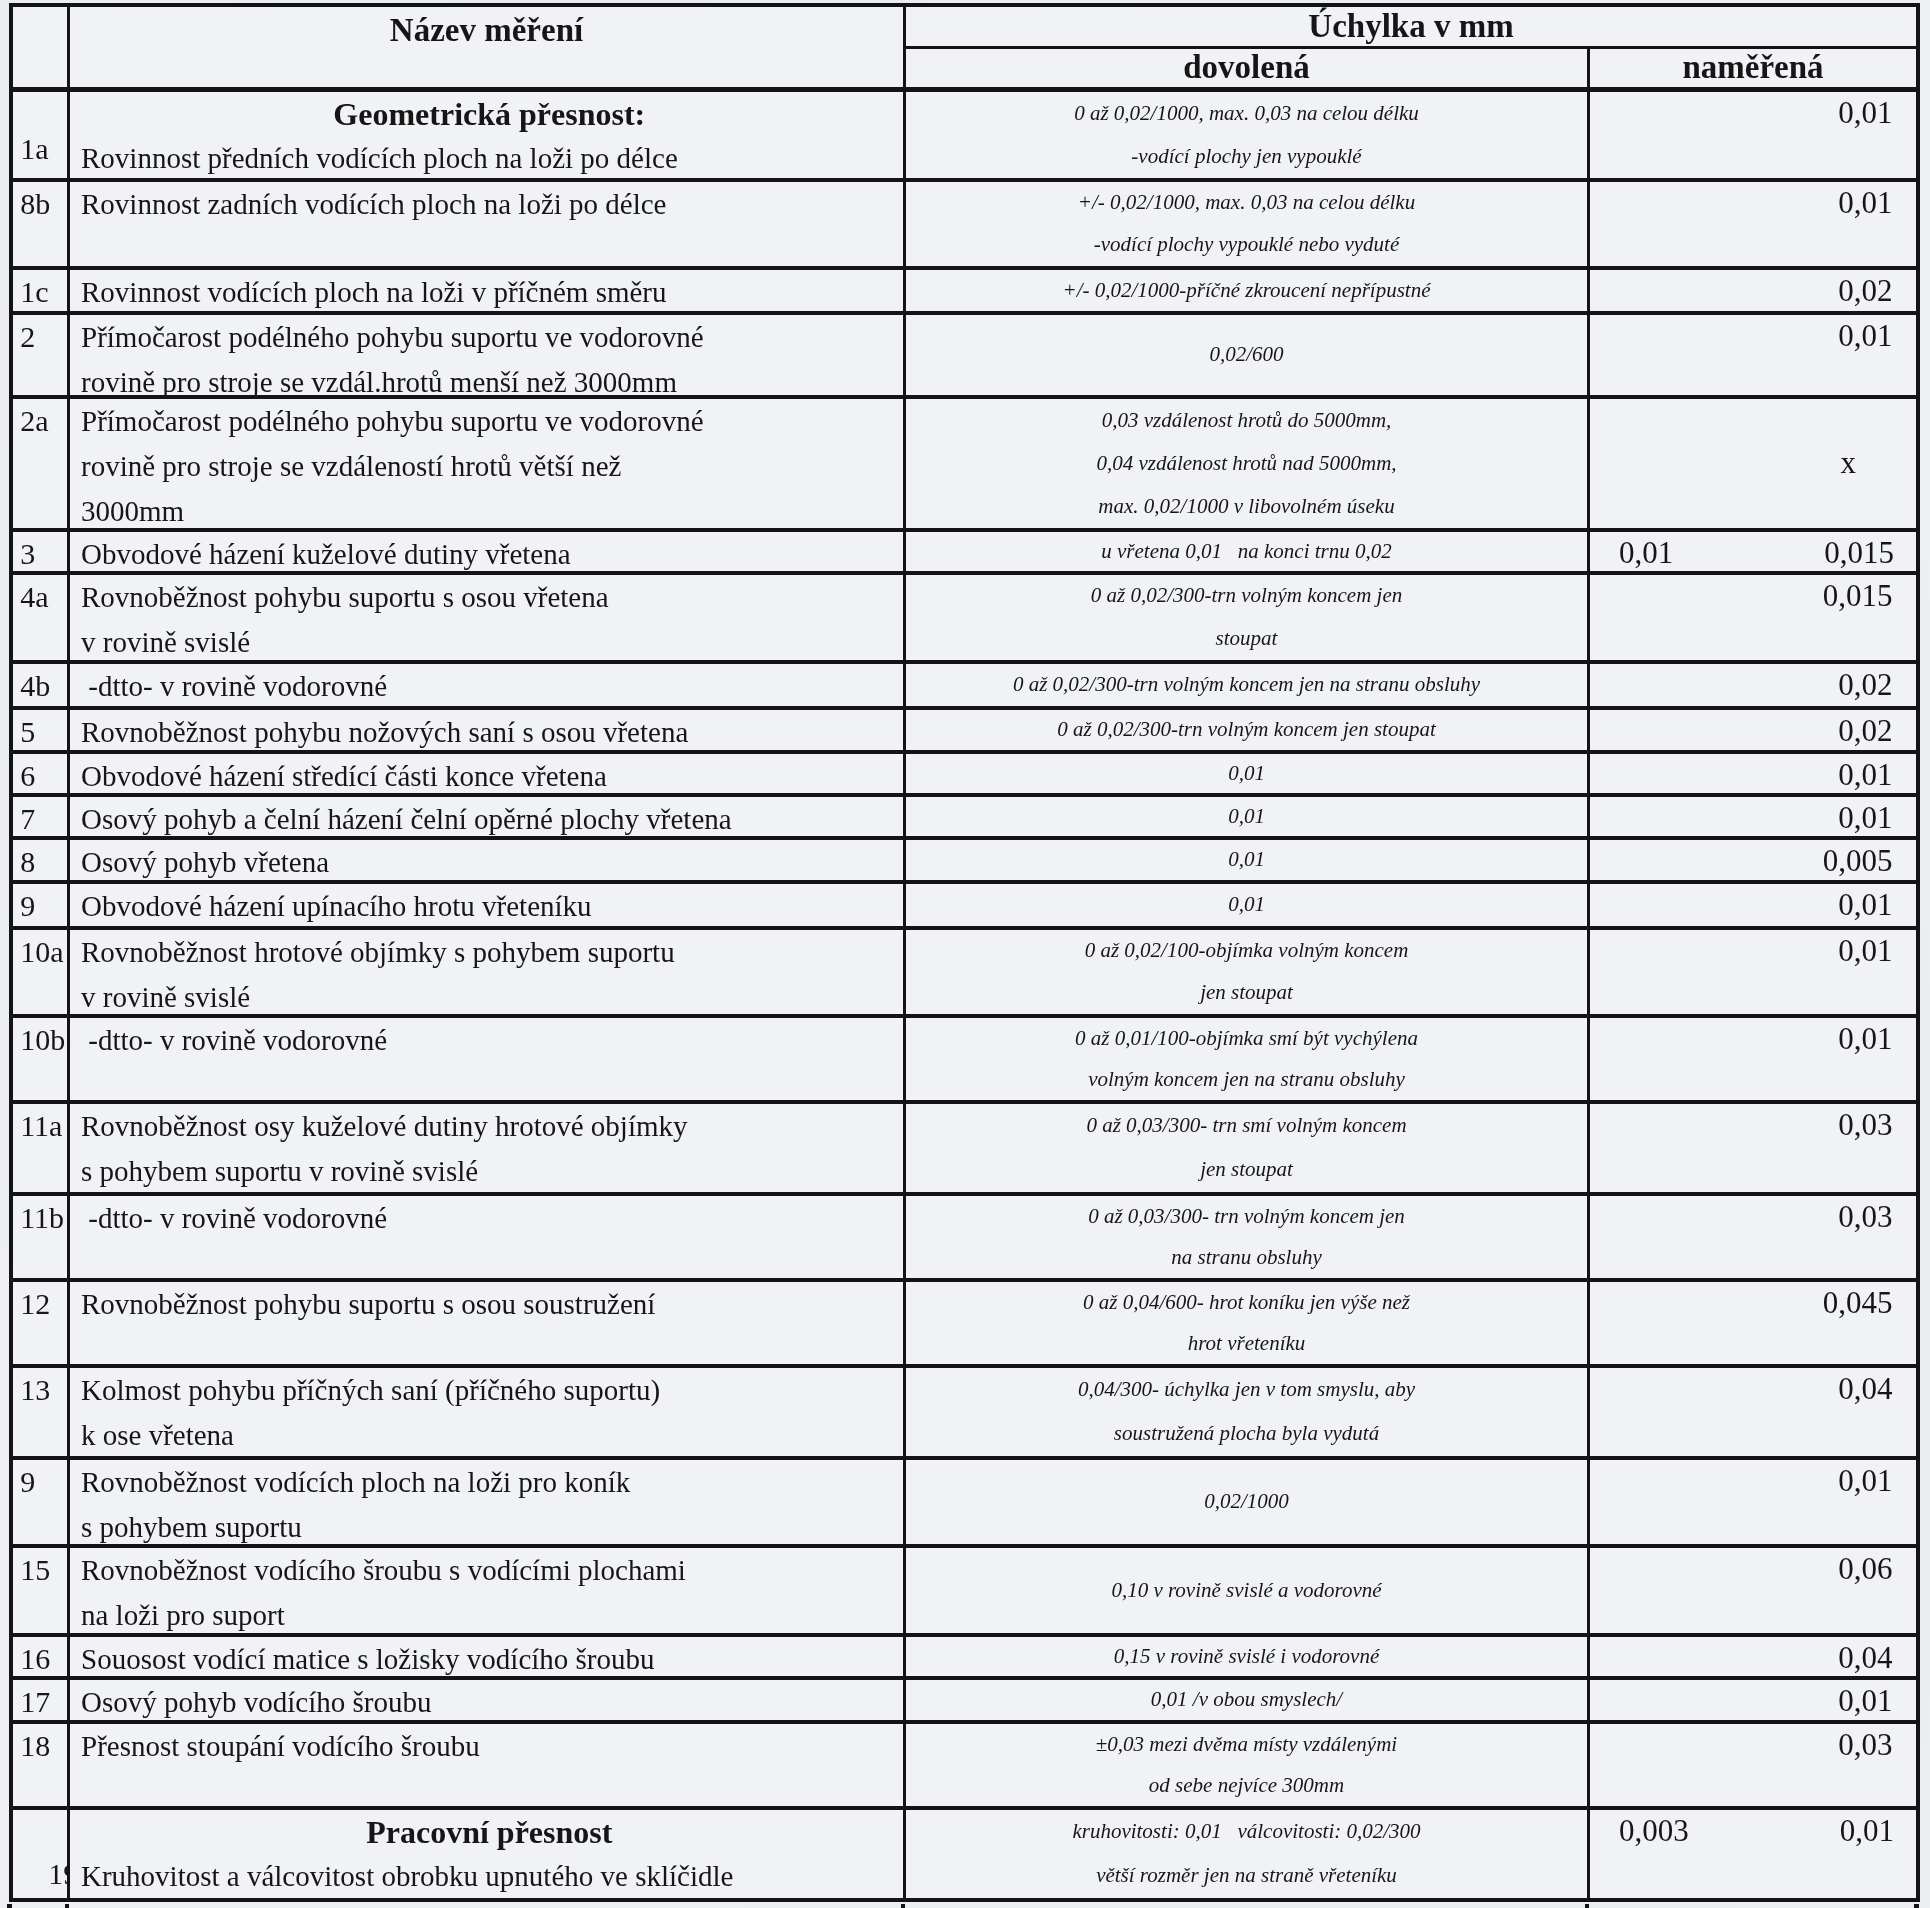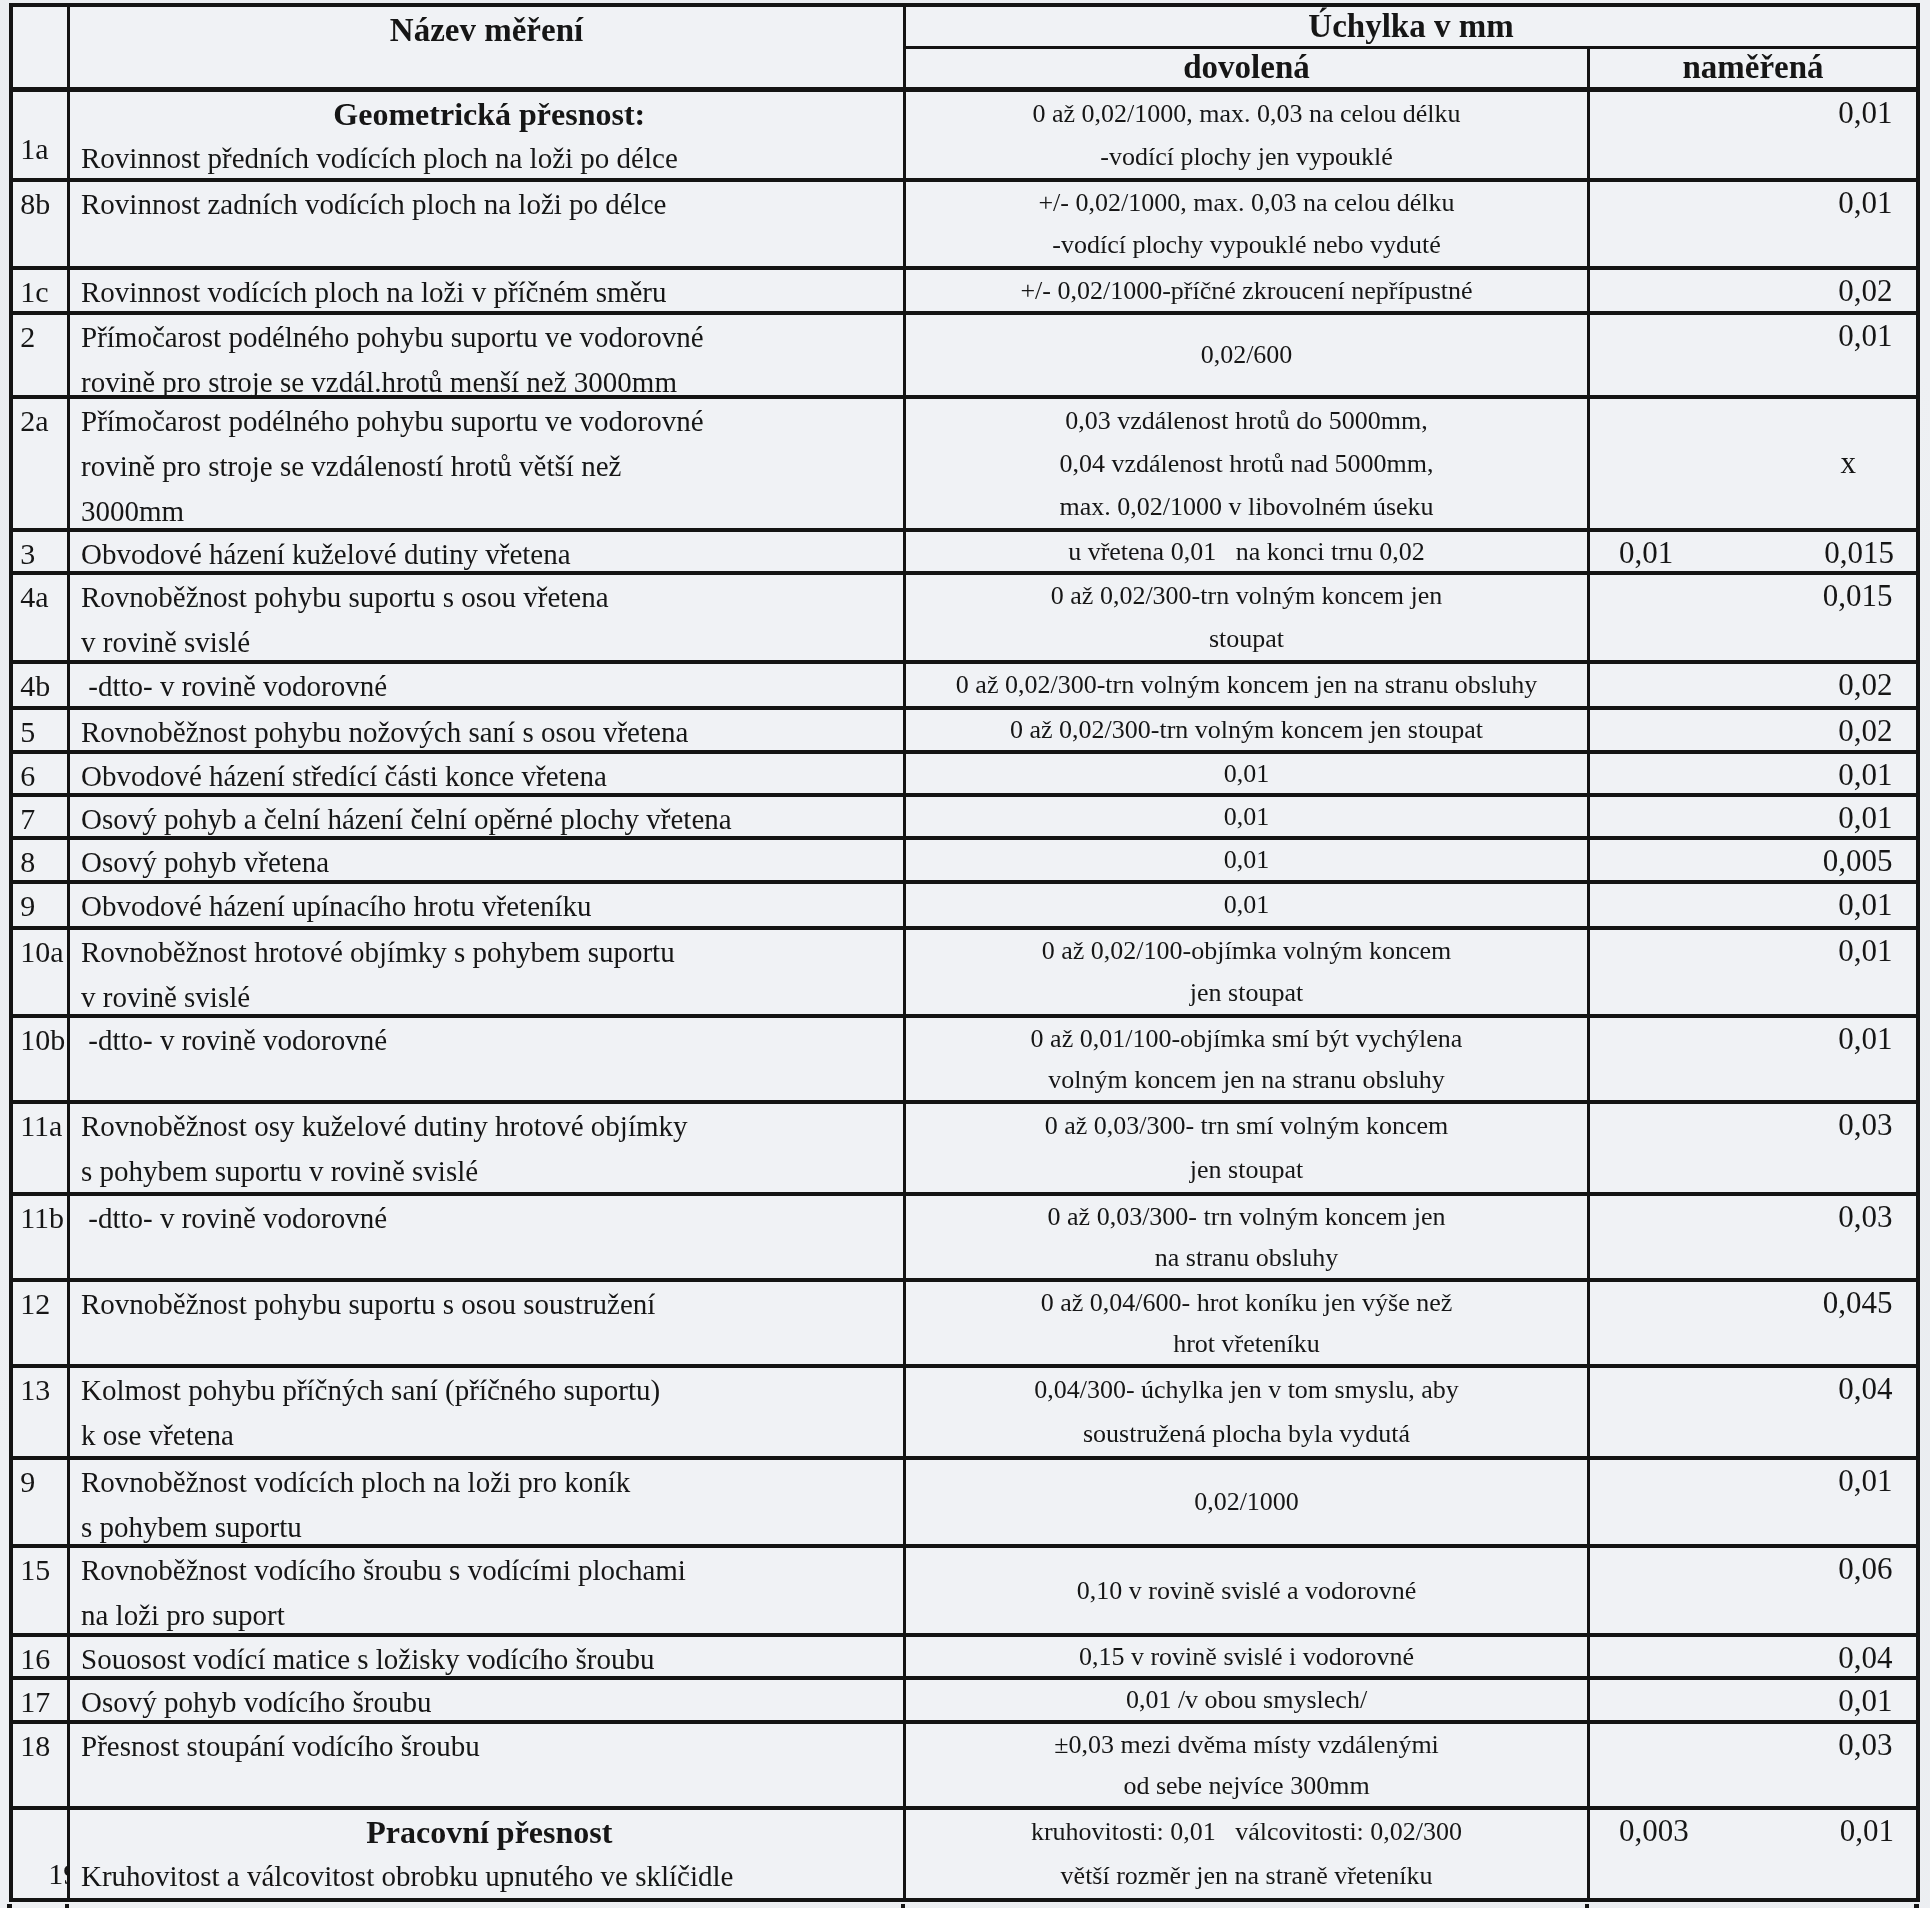--- a/index.html
+++ b/index.html
@@ -40,21 +40,21 @@
           align-items:flex-start;padding-top:5.4px;}
   .h-dev{grid-area:1/3/2/5;border-bottom:3.6px solid #141414;}
   .h-allowed{grid-area:2/3/3/4;border-right:3.6px solid #141414;border-bottom:5.4px solid #141414;}
   .h-measured{grid-area:2/4/3/5;border-bottom:5.4px solid #141414;}
   
   .num{font-size:30px;padding:5.4px 1.8px 0 7.2px;}
   .num.bottom{display:flex;align-items:flex-end;padding-top:0;}
   .name{font-size:29px;padding:0 5.4px 0 11px;}
   .name .ln{line-height:45px;white-space:pre-wrap;}
   .name .heading{font-weight:700;font-size:32px;text-align:center;line-height:44px;}
-  .allowed{font-size:26px;}
+  .allowed{font-size:21px;font-style:italic;}
   .al-wrap{height:100%;display:flex;flex-direction:column;justify-content:space-around;
            align-items:center;text-align:center;}
   .al-line{white-space:pre-wrap;line-height:27px;}
   .measured{font-size:31px;}
   .m-single{text-align:right;padding:3.6px 23.5px 0 0;line-height:36px;}
   .m-pair{display:flex;justify-content:space-between;padding:3.6px 22px 0 29px;line-height:36px;}
   .m-mid{height:100%;display:flex;align-items:center;justify-content:flex-end;padding-right:60px;box-sizing:border-box;}
   
   .stub{position:absolute;top:1904px;height:4.5px;background:#141414;}
   .stub.s1{left:7.2px;width:4.5px;}

